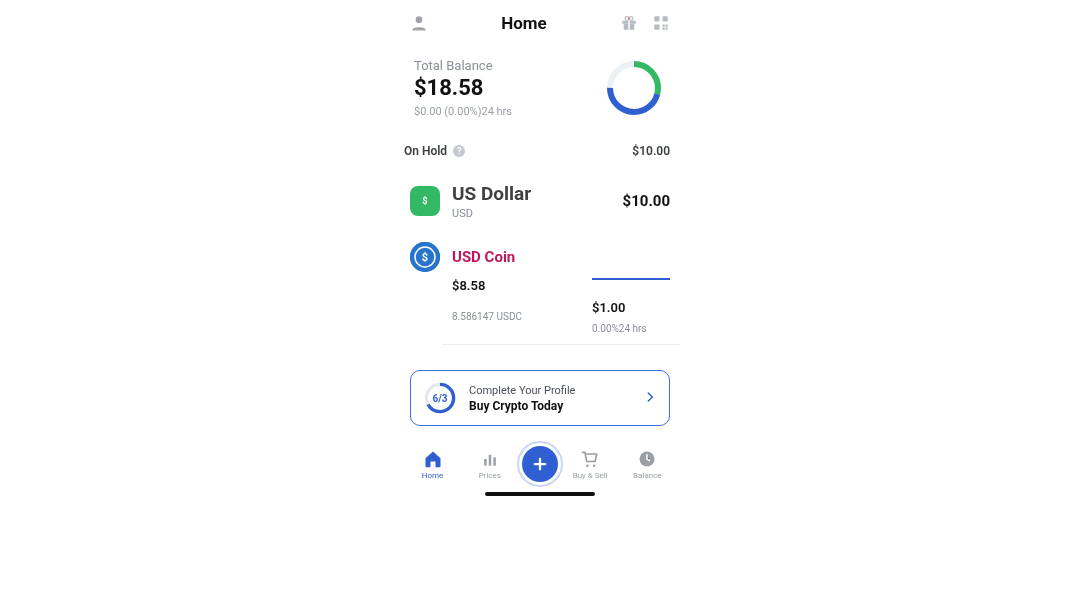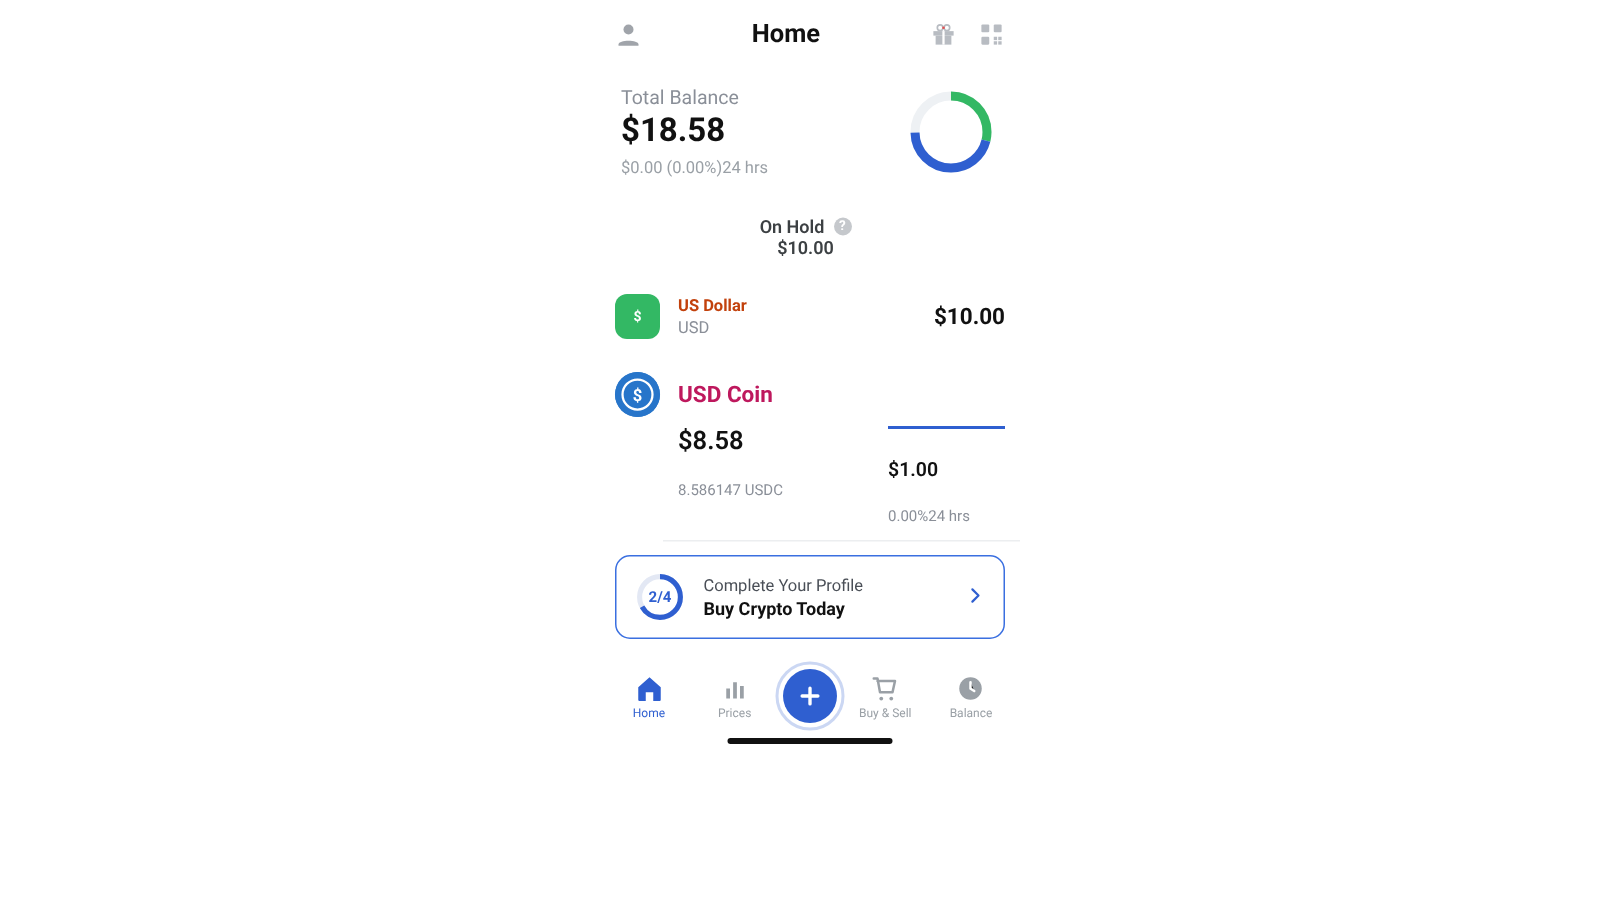--- a/index.html
+++ b/index.html
@@ -53,63 +53,62 @@
       margin-right: 2px;
     }
     .onhold-row {
       display: flex;
       justify-content: space-between;
       align-items: center;
       padding: 18px 10px 10px 4px;
       font-size: 12px;
       color: #3c4043;
       font-weight: 600;
-      flex-direction: column;
     }
     .onhold-left { display: flex; align-items: center; gap: 6px; color: #3c4043;}
     .help-circle {
       width: 12px; height: 12px; border-radius: 50%; background: #c5c8cc; color: #fff; font-size: 9px; display: flex; align-items: center; justify-content: center; font-weight: 700;
     }
     .asset {
       display: flex;
       align-items: center;
       justify-content: space-between;
       padding: 14px 10px 14px 10px;
     }
     .asset-left { display: flex; align-items: center; gap: 12px; }
     .asset-icon {
       width: 30px; height: 30px; border-radius: 8px; display: flex; align-items: center; justify-content: center;
     }
     .asset-icon.green { background: #33b864; border-radius: 8px; }
     .asset-icon.blue { width: 30px; height: 30px; border-radius: 50%; background: #2775CA; display:flex; align-items:center; justify-content:center;}
-    .asset-name { font-size: 11px; font-weight: 700; color: #c2410c; }
+    .asset-name { font-size: 19px; font-weight: 700; color: #404040; }
     .asset-sub { font-size: 11px; color: #8a8f98; margin-top: 2px; }
     .asset-right { text-align: right; }
     .asset-amount { font-size: 15px; font-weight: 700; color: #111; }
     .usdc-row {
       padding: 8px 10px 10px 10px;
     }
     .usdc-top { display: flex; align-items: center; gap: 12px; }
     .usdc-name { font-size: 15px; font-weight: 700; color: #be185d; }
     .usdc-details {
       display: flex;
       justify-content: space-between;
       margin-top: 6px;
       padding-left: 42px;
     }
     .usdc-col-left { }
-    .usdc-bal { font-size: 17px; font-weight: 600; color: #111; }
+    .usdc-bal { font-size: 13px; font-weight: 600; color: #111; }
     .usdc-sub { font-size: 10px; color: #8a8f98; margin-top: 18px; }
     .usdc-col-right {
       border-top: 2px solid #2f5fd0;
       padding-top: 20px;
       min-width: 78px;
     }
     .usdc-price { font-size: 13px; font-weight: 600; color: #111; }
-    .usdc-change { font-size: 10px; color: #8a8f98; margin-top: 18px; }
+    .usdc-change { font-size: 10px; color: #8a8f98; margin-top: 8px; }
     .divider { height: 1px; background: #eceef0; margin-left: 42px; }
     .profile-card {
       margin: 0 10px 14px 10px;
       border: 1.5px solid #3a6fe0;
       border-radius: 10px;
       padding: 10px 12px;
       display: flex;
       align-items: center;
       gap: 12px;
       cursor: pointer;
@@ -266,21 +265,21 @@
 
   </div>
 
   <div class="bottom-area">
     <div class="profile-card">
       <div class="mini-donut">
         <svg width="34" height="34" viewBox="0 0 40 40">
           <circle cx="20" cy="20" r="16" fill="none" stroke="#e3e8f4" stroke-width="4"></circle>
           <circle cx="20" cy="20" r="16" fill="none" stroke="#2f5fd0" stroke-width="4" stroke-dasharray="67 100" transform="rotate(-90 20 20)"></circle>
         </svg>
-        <span class="mini-donut-text">2/4</span>
+        <span class="mini-donut-text">6/3</span>
       </div>
       <div class="profile-texts">
         <div class="profile-line1">Complete Your Profile</div>
         <div class="profile-line2">Buy Crypto Today</div>
       </div>
       <div class="chevron">
         <svg width="14" height="14" viewBox="0 0 24 24">
             <path d="M9 5l7 7-7 7" fill="none" stroke="#2f5fd0" stroke-width="2.5" stroke-linecap="round" stroke-linejoin="round"></path>
           </svg>
       </div>

